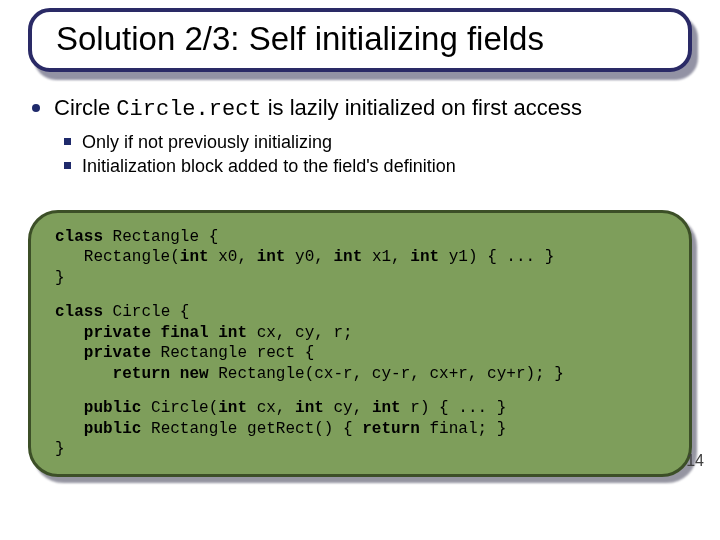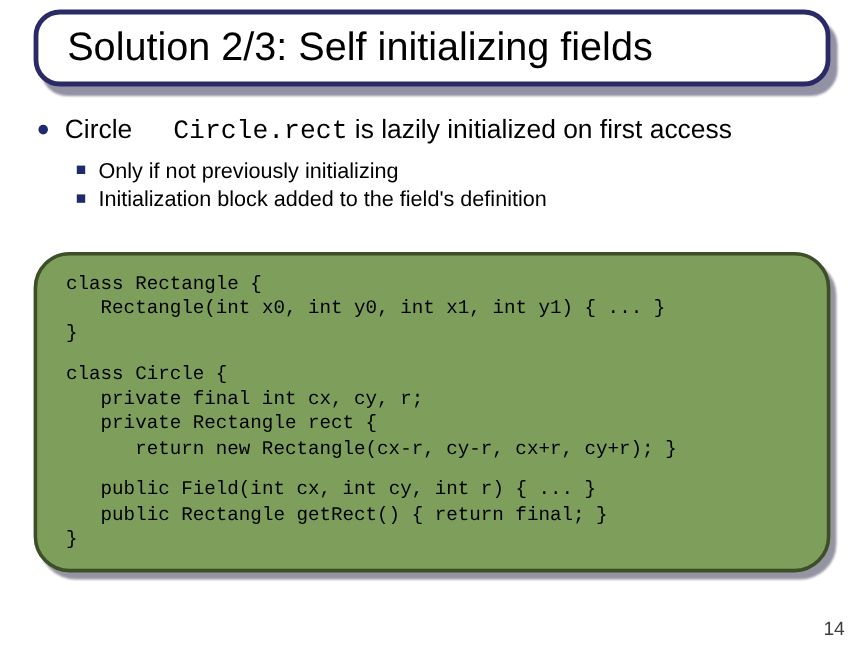--- a/index.html
+++ b/index.html
@@ -8,21 +8,21 @@
     width: 720px;
     height: 540px;
     background: #ffffff;
     font-family: Arial, Helvetica, sans-serif;
     color: #000;
     overflow: hidden;
   }
   .slide {
     position: relative;
     width: 720px;
-    height: 540px;
+    height: 476px;
     box-sizing: border-box;
   }
 
   
   .title-wrap {
     position: absolute;
     left: 28px;
     right: 28px;
     top: 8px;
   }
@@ -74,21 +74,20 @@
     left: -22px;
     top: 10px;
     width: 8px;
     height: 8px;
     border-radius: 50%;
     background: #1f2a6b;
   }
   .mono-inline {
     font-family: "Courier New", Courier, monospace;
     font-size: 22px;
-    margin-left: 28px;
   }
   ul.sub {
     margin: 6px 0 0 6px;
     padding: 0 0 0 22px;
     list-style: none;
   }
   ul.sub > li {
     position: relative;
     font-size: 18px;
     line-height: 1.35;
@@ -127,21 +126,21 @@
     padding: 14px 20px 14px 24px;
   }
   pre.code {
     margin: 0;
     font-family: "Courier New", Courier, monospace;
     font-size: 16px;
     line-height: 1.28;
     color: #000;
     white-space: pre;
   }
-  pre.code .kw { font-weight: normal; text-align: center; }
+  pre.code .kw { font-weight: bold; text-align: center; }
   pre.code .block-gap { display:block; height:14px; }
 
   .pagenum {
     position: absolute;
     right: 16px;
     bottom: 6px;
     font-size: 16px;
     color: #404040;
   }
 </style>
@@ -172,20 +171,20 @@
   <div class="code-panel-wrap">
     <div class="code-shadow"></div>
     <div class="code-panel">
 <pre class="code"><span class="kw">class</span><span> Rectangle {</span>
 <span>   Rectangle(</span><span class="kw">int</span><span> x0, </span><span class="kw">int</span><span> y0, </span><span class="kw">int</span><span> x1, </span><span class="kw">int</span><span> y1) { ... }</span>
 <span>}</span>
 <span class="block-gap"></span><span class="kw">class</span><span> Circle {</span>
 <span class="kw">   private final int</span><span> cx, cy, r;</span>
 <span class="kw">   private</span><span> Rectangle rect {</span>
 <span class="kw">      return new</span><span> Rectangle(cx-r, cy-r, cx+r, cy+r); }</span>
-<span class="block-gap"></span><span class="kw">   public</span><span> Field(</span><span class="kw">int</span><span> cx, </span><span class="kw">int</span><span> cy, </span><span class="kw">int</span><span> r) { ... }</span>
+<span class="block-gap"></span><span class="kw">   public</span><span> Circle(</span><span class="kw">int</span><span> cx, </span><span class="kw">int</span><span> cy, </span><span class="kw">int</span><span> r) { ... }</span>
 <span class="kw">   public</span><span> Rectangle getRect() { </span><span class="kw">return</span><span> final; }</span>
 <span>}</span></pre>
     </div>
   </div>
 
   <div class="pagenum">14</div>
 </div>
 
 </body></html>

